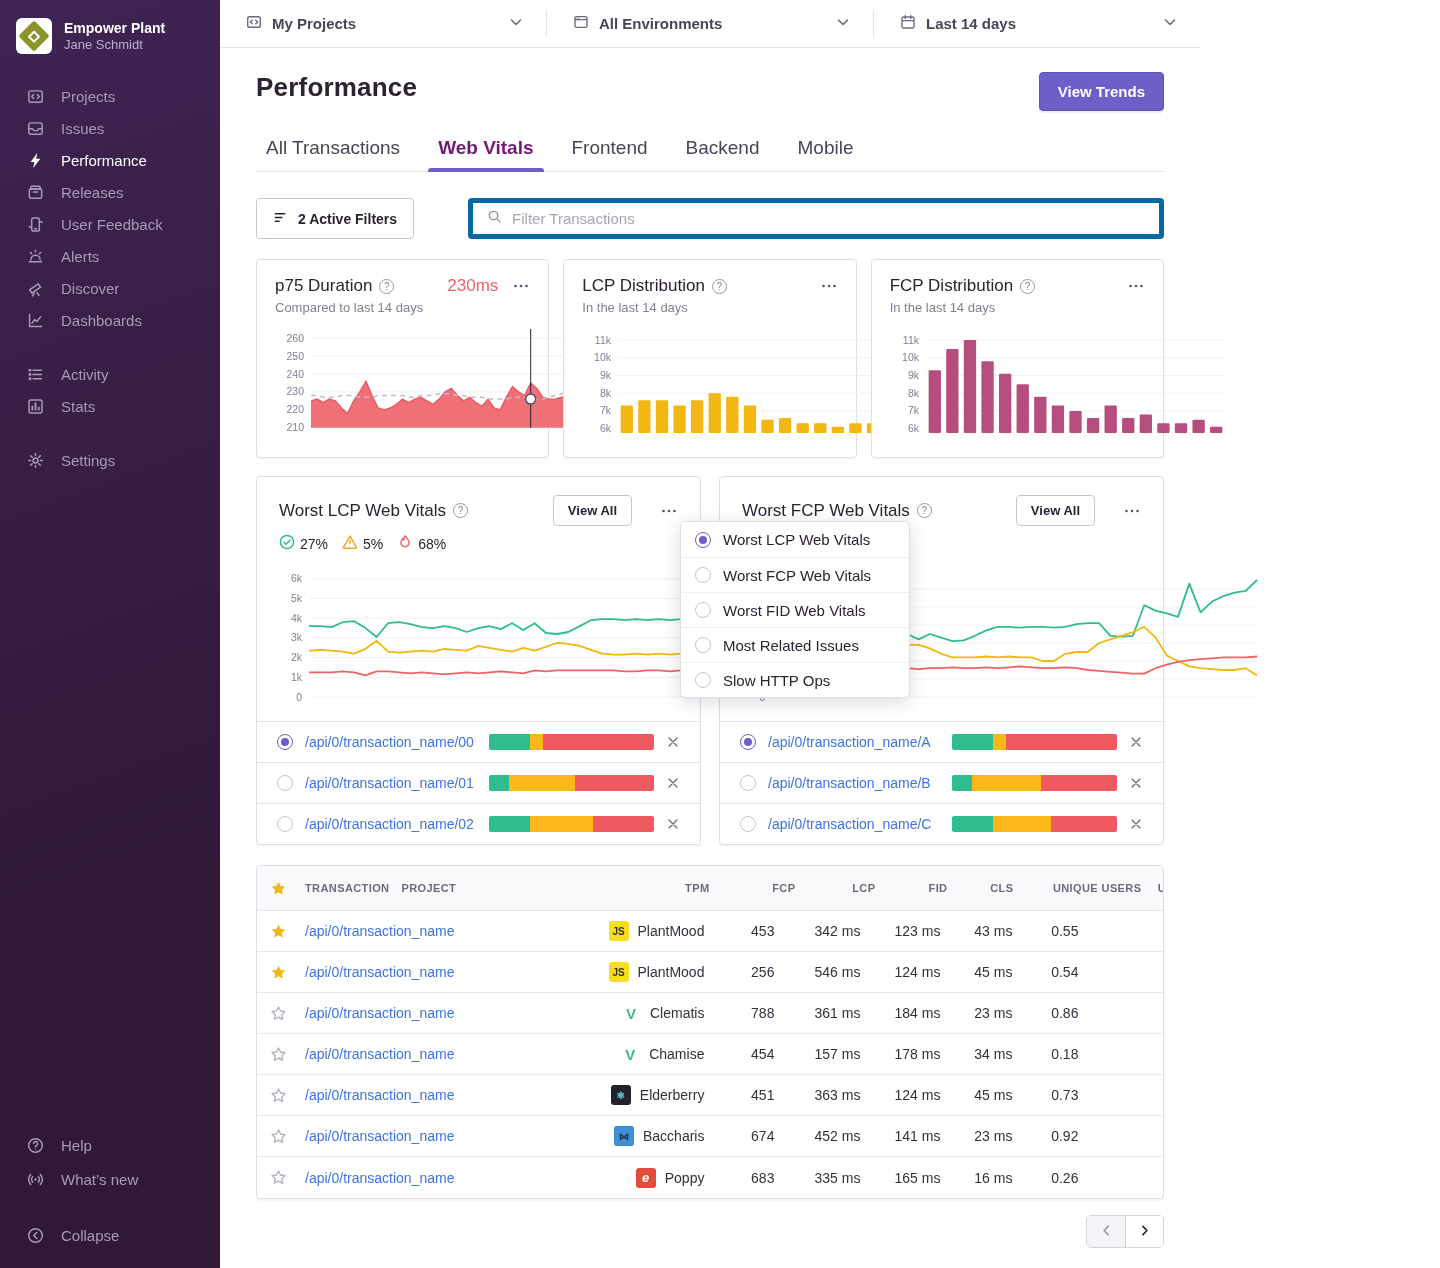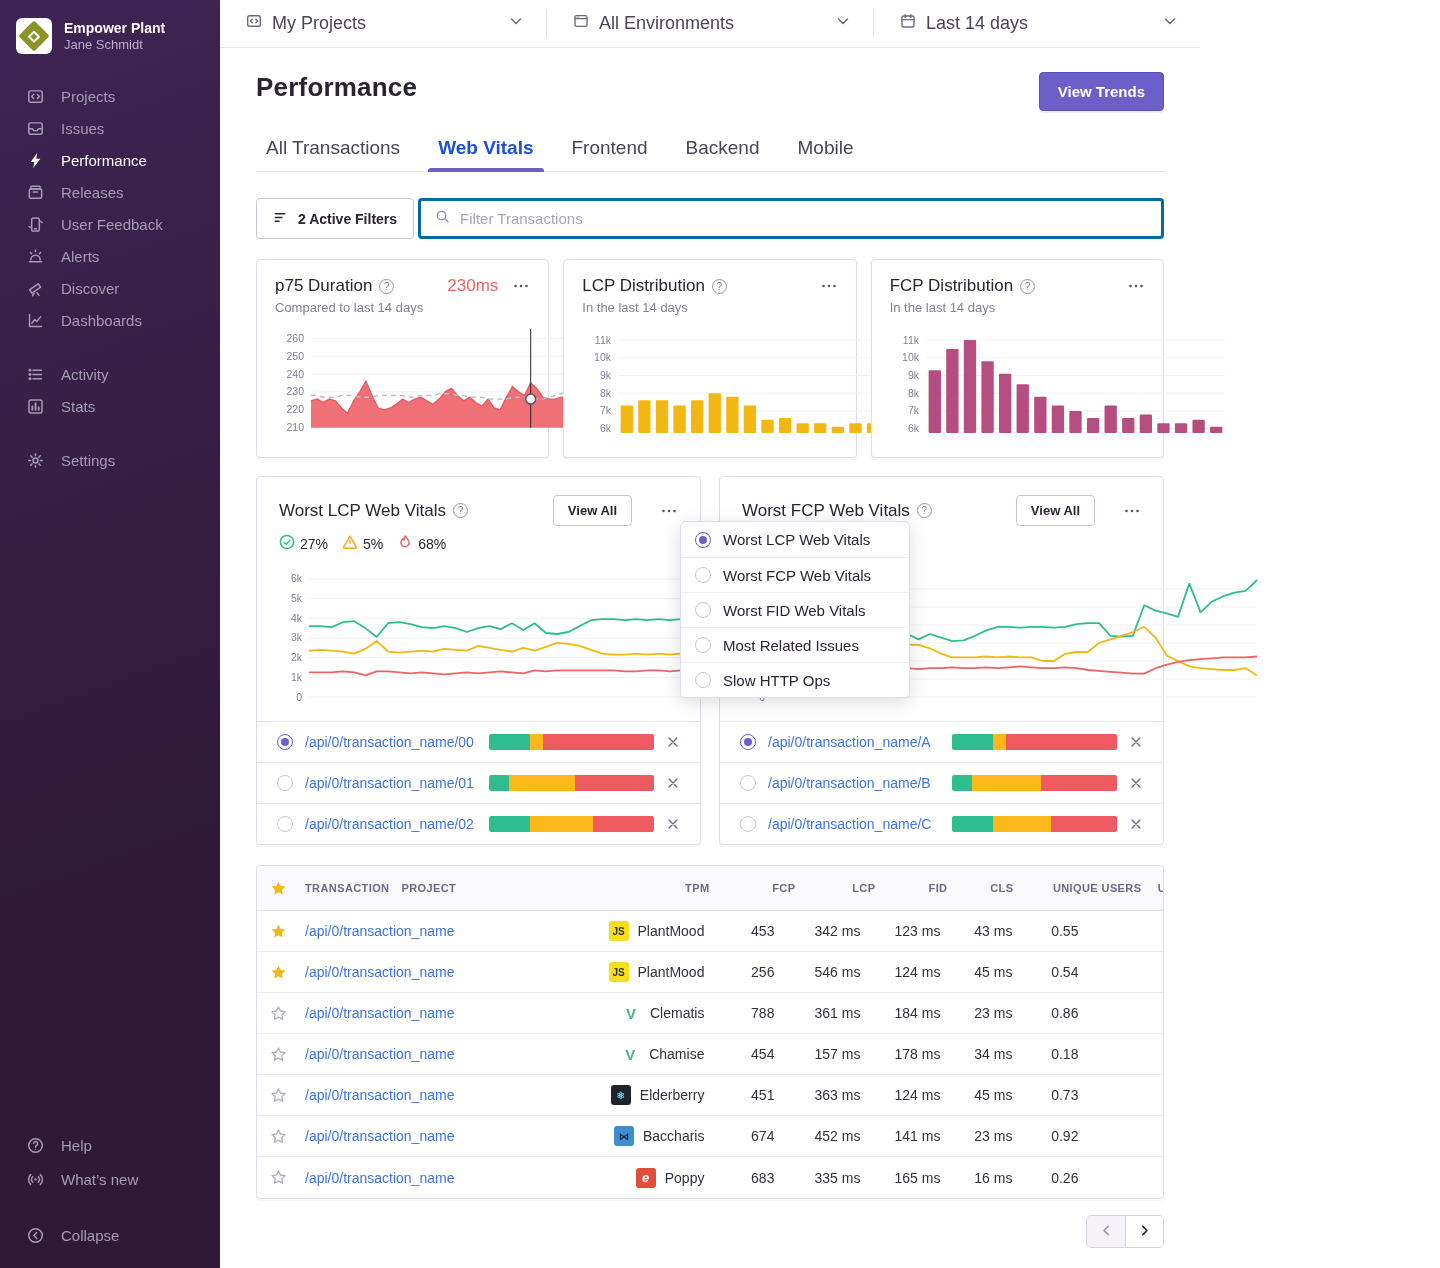--- a/index.html
+++ b/index.html
@@ -21,41 +21,41 @@
   .nav-icon { width:18px; height:18px; display:flex; align-items:center; justify-content:center; }
   .nav-icon svg { width:17px; height:17px; }
   .nav-gap { height:22px; }
   .nav-footer { margin-top:auto; }
   .nav-footer .nav-item { padding-top:8px; padding-bottom:8px; }
   .nav-footer .collapse { margin-top:22px;text-align:center; }
 
   
   .main { flex:1; display:flex; flex-direction:column; min-width:0; }
   .topbar { height:59px; border-bottom:1px solid #e7e1ec; display:flex; align-items:stretch; }
-  .tb-filter { flex:1; display:flex; align-items:center; gap:10px; padding:0 22px 0 26px; color:#4b4358; font-size:18px; cursor:pointer; }
+  .tb-filter { flex:1; display:flex; align-items:center; gap:10px; padding:0 22px 0 26px; color:#4b4358; font-size:15px; cursor:pointer;font-weight:bold; }
   .tb-filter .spacer { flex:1; }
   .tb-divider { width:1px; background:#e7e1ec; margin:10px 0; }
   .tb-filter svg { width:16px; height:16px; color:#6f6882; }
 
   .page-head { padding:24px 36px 0; }
   .head-row { display:flex; align-items:flex-start; justify-content:space-between; }
   .page-title { font-size:26px; font-weight:bold; color:#2b2233; letter-spacing:.2px; }
   .btn-primary { background:#6c5fc7; color:#fff; font-size:15px; font-weight:bold; border:1px solid #5d50b7; border-radius:4px; padding:10px 18px; cursor:pointer; font-family:inherit; box-shadow:0 2px 0 rgba(43,34,51,.08); }
   .tabs { display:flex; gap:34px; margin-top:20px; border-bottom:1px solid #e7e1ec; padding:0 8px; }
   .tab { font-size:19px; color:#4b4358; padding:6px 2px 12px; cursor:pointer; position:relative; }
-  .tab.active { color:#1d4ed8; font-weight:bold; }
+  .tab.active { color:#701a75; font-weight:bold; }
   .tab.active::after { content:""; position:absolute; left:-8px; right:-8px; bottom:-1px; height:4px; border-radius:3px 3px 0 0; background:#6c5fc7; }
 
   .content { padding:26px 36px 0; flex:1; }
 
   
-  .filter-row { display:flex; gap:4px; }
+  .filter-row { display:flex; gap:10px; }
   .btn-filters { display:flex; align-items:center; gap:10px; border:1px solid #c9c3d3; background:#fff; border-radius:4px; height:41px; padding:0 16px; font-size:14px; font-weight:bold; color:#2b2233; cursor:pointer; font-family:inherit; }
   .btn-filters svg { width:15px; height:15px; color:#2b2233; }
-  .search-box { flex:1; display:flex; align-items:center; gap:10px; border:3px solid #0369a1; border-radius:4px; height:41px; padding:0 14px; }
+  .search-box { flex:1; display:flex; align-items:center; gap:10px; border:5px solid #0369a1; border-radius:4px; height:41px; padding:0 14px;margin-left:44px; }
   .search-box svg { width:15px; height:15px; color:#9b92ab; flex:0 0 auto; }
   .search-box input { border:none; outline:none; flex:1; font-size:15px; font-family:inherit; color:#2b2233; }
   .search-box input::placeholder { color:#aaa2b8; }
 
   
   .cards-row { display:flex; gap:14px; margin-top:20px; }
   .card { border:1px solid #e2dce8; border-radius:4px; background:#fff; box-shadow:0 2px 0 rgba(54,45,89,.04); }
   .sum-card { flex:1; padding:16px 18px 8px; min-width:0; }
   .card-head { display:flex; align-items:center; }
   .card-title { font-size:17px; color:#2b2233; font-weight:normal; }

